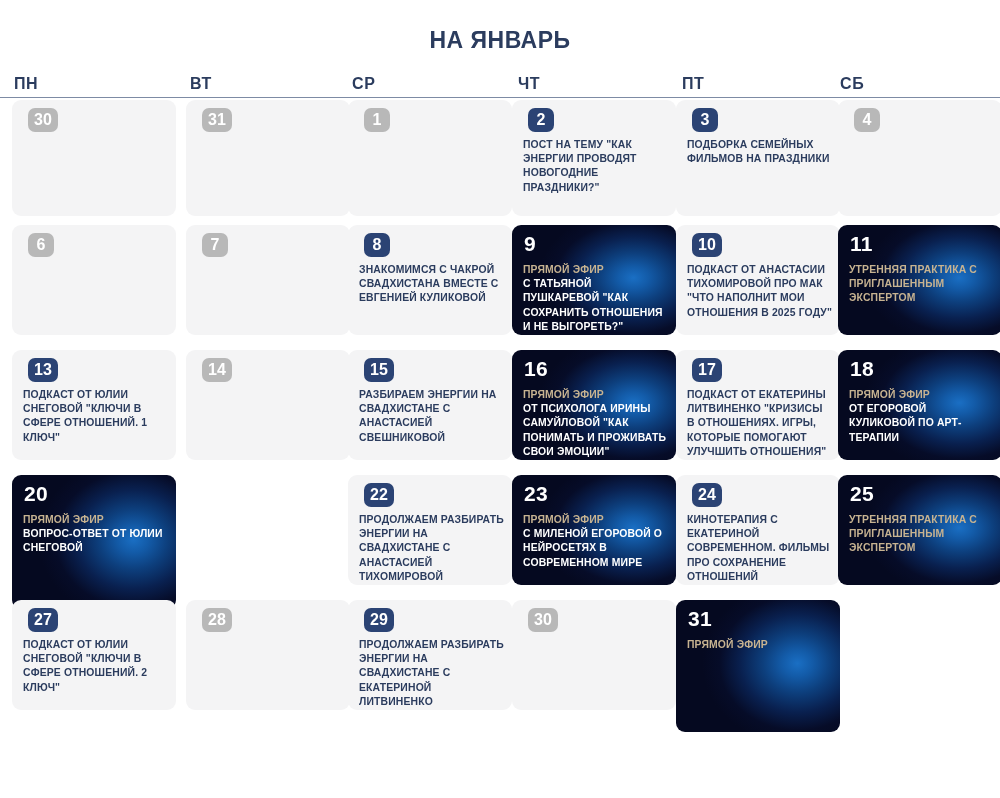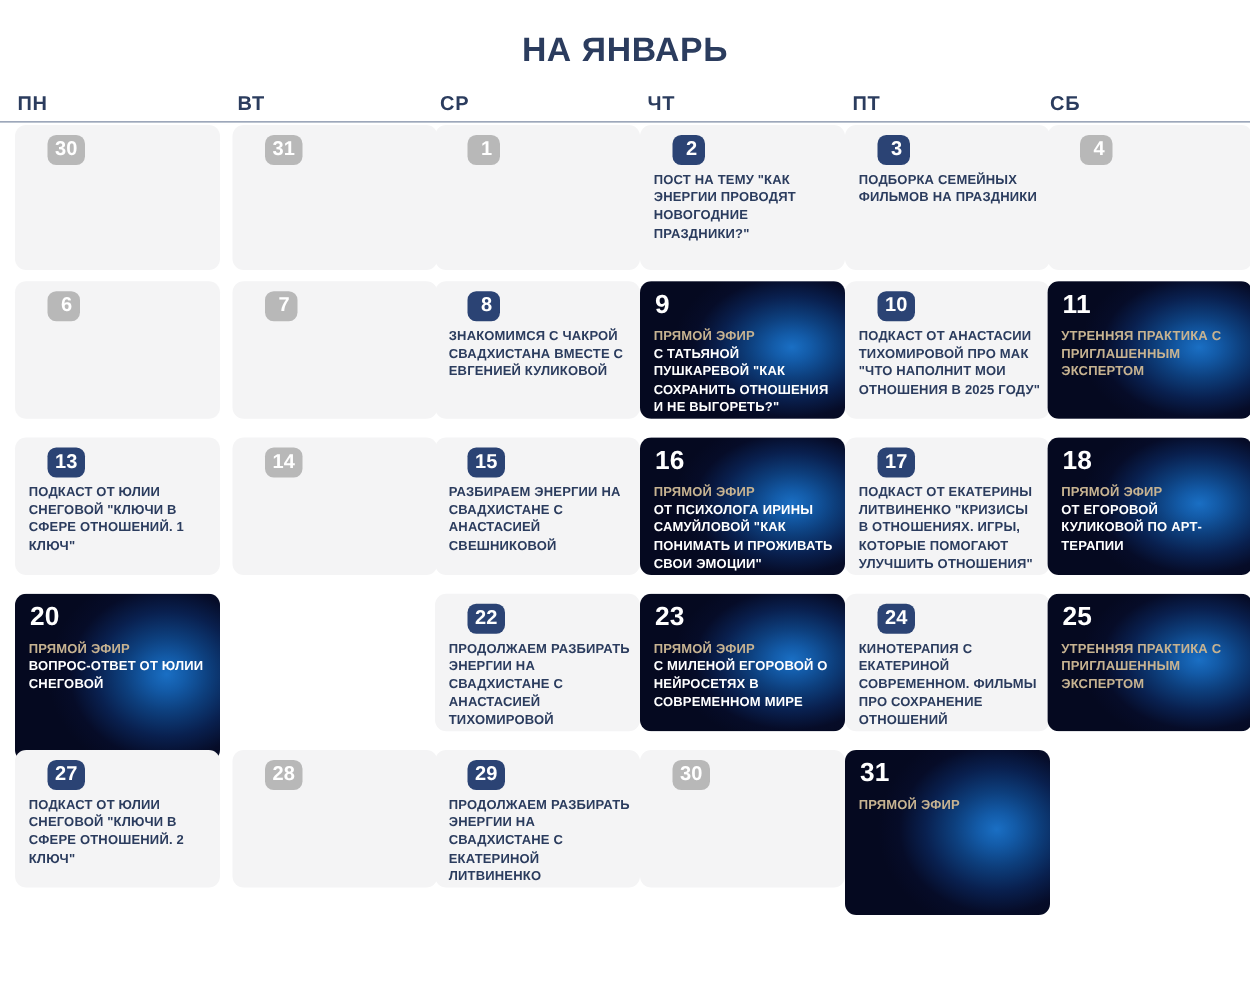--- a/index.html
+++ b/index.html
@@ -29,21 +29,21 @@
     line-height: 54px;
     font-weight: 400;
     letter-spacing: 7px;
     color: #2b3c5e;
     text-indent: 7px;
   }
 
   .sub-title {
     margin-top: 11px;
     font-family: "Liberation Sans", sans-serif;
-    font-size: 27px;
+    font-size: 23px;
     line-height: 30px;
     font-weight: bold;
     letter-spacing: 0.5px;
     color: #2b3c5e;
   }
 
   
   .weekday-row {
     margin-top: 19px;
     height: 24px;
@@ -99,30 +99,30 @@
         #1a6fc4 0%,
         #135ba8 16%,
         #0d3f7d 36%,
         #09204f 60%,
         #060c28 82%,
         #050920 100%);
   }
 
   .badge {
     position: absolute;
-    left: 26px;
+    left: 16px;
     top: 8px;
     min-width: 26px;
     height: 24px;
     padding: 0 6px;
     border-radius: 7px;
     font-size: 16px;
     line-height: 24px;
     font-weight: bold;
-    text-align: right;
+    text-align: center;
     color: #ffffff;
     letter-spacing: 0.2px;
   }
 
   .badge.gray  { background: #b8b8b8; }
   .badge.navy  { background: #2b4374; }
 
   .badge.plain {
     background: transparent;
     left: 12px;

